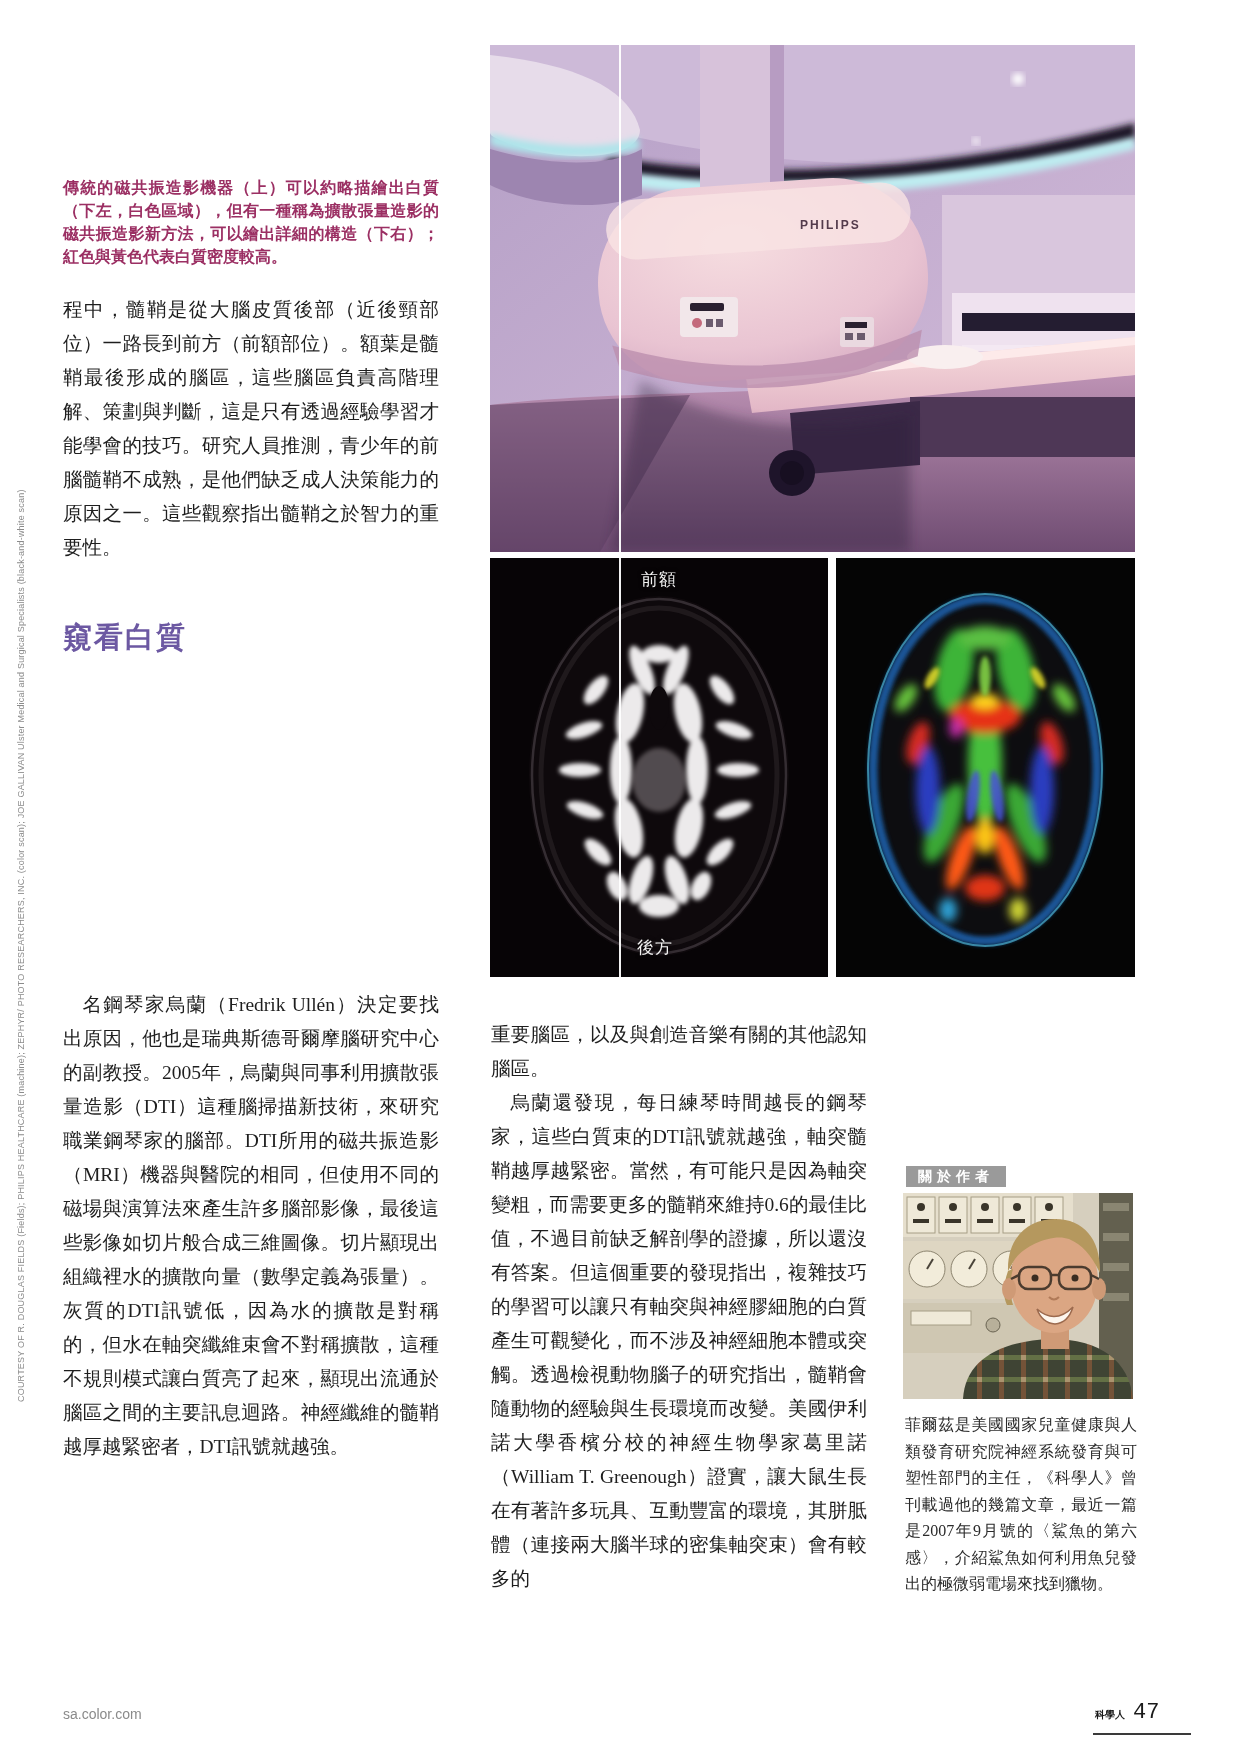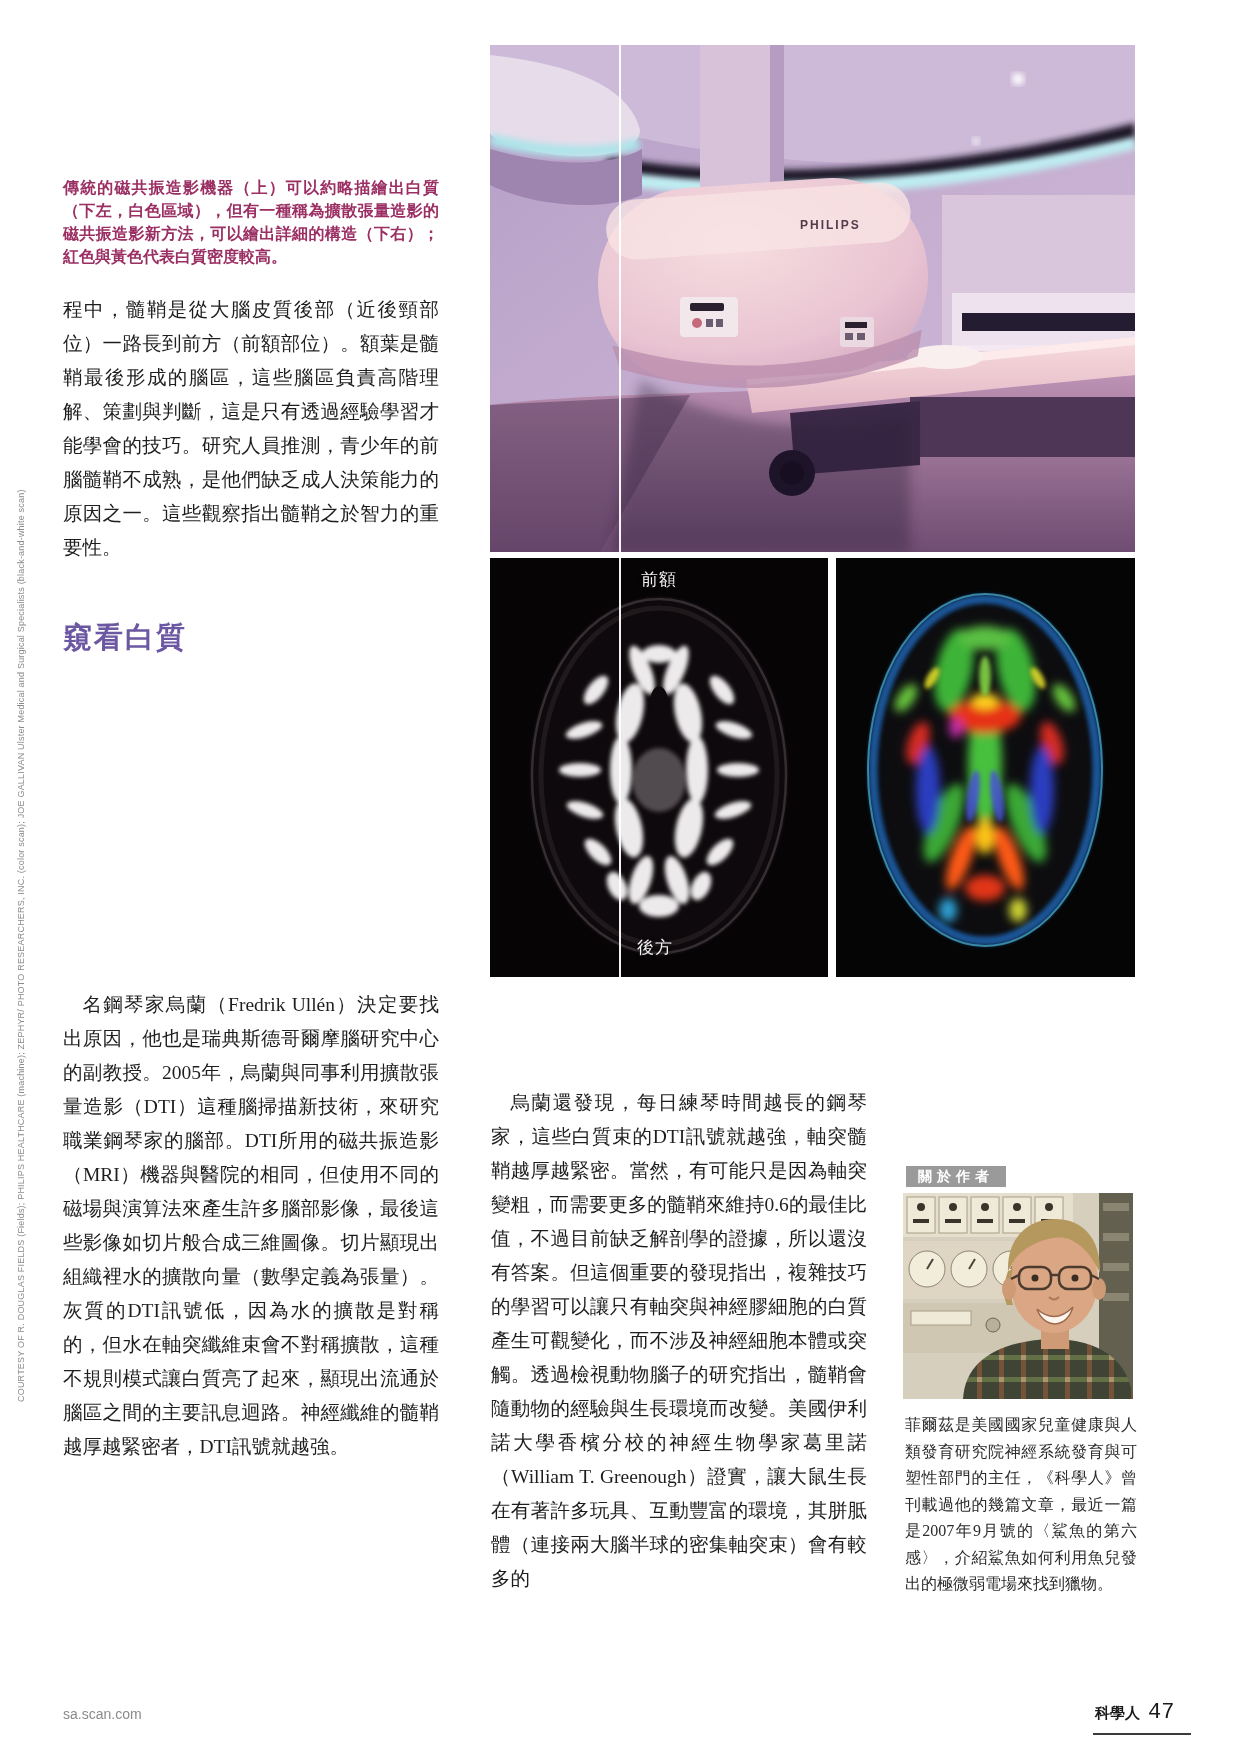--- a/index.html
+++ b/index.html
@@ -18,21 +18,21 @@
   .scanlabel{position:absolute;color:#f2f2f2;font-size:17px;letter-spacing:1px;
              text-shadow:0 0 4px #000;}
   .authorbox{left:906px;top:1166px;width:100px;height:21px;background:#9a9a9a;color:#ffffff;
              font-size:14px;font-weight:bold;letter-spacing:5px;text-align:center;line-height:21px;
              font-family:"Liberation Sans","DejaVu Sans",sans-serif;}
   .bio{left:905px;top:1412px;width:232px;font-size:16px;line-height:26.5px;color:#2b2b2b;
        text-align:justify;}
   .footer-url{left:63px;top:1706px;font-family:"Liberation Sans","DejaVu Sans",sans-serif;
               font-size:14px;color:#8a8a8a;}
   .footer-right{left:1095px;top:1700px;white-space:nowrap;color:#1a1a1a;}
-  .footer-brand{font-family:"Liberation Sans","DejaVu Sans",sans-serif;font-size:15px;font-weight:bold;}
+  .footer-brand{font-family:"Liberation Sans","DejaVu Sans",sans-serif;font-size:10px;font-weight:bold;}
   .footer-page{font-family:Liberation Mono, monospace;font-size:22px;margin-left:8px;}
   .footer-rule{left:1093px;top:1733px;width:98px;height:2px;background:#3a3a3a;}
   
   .photo{left:490px;top:45px;width:534px;height:507px;}
   .bwscan{left:490px;top:558px;width:338px;height:419px;background:#070406;}
   .colorscan{left:836px;top:558px;width:299px;height:419px;background:#050505;}
   .vline{left:619px;top:45px;width:2px;height:932px;background:rgba(255,255,255,.95);z-index:5;}
   .authorphoto{left:903px;top:1193px;width:230px;height:206px;}
   svg{display:block;}
 </style>
@@ -42,20 +42,21 @@
 <div id="page">
 
   <div class="credit">COURTESY OF R. DOUGLAS FIELDS (Fields); PHILIPS HEALTHCARE (machine); ZEPHYR/ PHOTO RESEARCHERS, INC. (color scan); JOE GALLIVAN Ulster Medical and Surgical Specialists (black-and-white scan)</div>
 
   <div class="abs caption">傳統的磁共振造影機器（上）可以約略描繪出白質（下左，白色區域），但有一種稱為擴散張量造影的磁共振造影新方法，可以繪出詳細的構造（下右）；紅色與黃色代表白質密度較高。</div>
 
   <div class="abs bodycol" style="left:63px;top:293px">程中，髓鞘是從大腦皮質後部（近後頸部位）一路長到前方（前額部位）。額葉是髓鞘最後形成的腦區，這些腦區負責高階理解、策劃與判斷，這是只有透過經驗學習才能學會的技巧。研究人員推測，青少年的前腦髓鞘不成熟，是他們缺乏成人決策能力的原因之一。這些觀察指出髓鞘之於智力的重要性。</div>
   <div class="abs heading">窺看白質</div>
   <div class="abs bodycol indent" style="left:63px;top:988px">名鋼琴家烏蘭（Fredrik Ullén）決定要找出原因，他也是瑞典斯德哥爾摩腦研究中心的副教授。2005年，烏蘭與同事利用擴散張量造影（DTI）這種腦掃描新技術，來研究職業鋼琴家的腦部。DTI所用的磁共振造影（MRI）機器與醫院的相同，但使用不同的磁場與演算法來產生許多腦部影像，最後這些影像如切片般合成三維圖像。切片顯現出組織裡水的擴散向量（數學定義為張量）。灰質的DTI訊號低，因為水的擴散是對稱的，但水在軸突纖維束會不對稱擴散，這種不規則模式讓白質亮了起來，顯現出流通於腦區之間的主要訊息迴路。神經纖維的髓鞘越厚越緊密者，DTI訊號就越強。</div>
 
+  <div class="abs bodycol" style="left:491px;top:1018px">重要腦區，以及與創造音樂有關的其他認知腦區。</div>
   <div class="abs bodycol indent" style="left:491px;top:1086px">烏蘭還發現，每日練琴時間越長的鋼琴家，這些白質束的DTI訊號就越強，軸突髓鞘越厚越緊密。當然，有可能只是因為軸突變粗，而需要更多的髓鞘來維持0.6的最佳比值，不過目前缺乏解剖學的證據，所以還沒有答案。但這個重要的發現指出，複雜技巧的學習可以讓只有軸突與神經膠細胞的白質產生可觀變化，而不涉及神經細胞本體或突觸。透過檢視動物腦子的研究指出，髓鞘會隨動物的經驗與生長環境而改變。美國伊利諾大學香檳分校的神經生物學家葛里諾（William T. Greenough）證實，讓大鼠生長在有著許多玩具、互動豐富的環境，其胼胝體（連接兩大腦半球的密集軸突束）會有較多的</div>
 
   <div class="abs photo">
     <svg width="645" height="507" viewBox="0 0 645 507">
       <defs>
         <linearGradient id="wall" x1="0" y1="0" x2="1" y2="1">
           <stop offset="0" stop-color="#b49fc6"></stop>
             <stop offset=".5" stop-color="#c5aed0"></stop>
             <stop offset="1" stop-color="#d3bedb"></stop>
         </linearGradient>
@@ -303,19 +304,19 @@
         </g>
         <circle cx="132" cy="85" r="3.5" fill="#3a2d22"></circle>
           <circle cx="172" cy="85" r="3.5" fill="#3a2d22"></circle>
         <path d="M134,116 Q152,132 170,114 Q165,130 152,131 Q139,130 134,116 Z" fill="#fdf6ee" stroke="#9c6a4e" stroke-width="1.5"></path>
         <path d="M146,104 q5,5 10,0" fill="none" stroke="#b07a58" stroke-width="2"></path>
       </g>
     </svg>
   </div>
   <div class="abs bio">菲爾茲是美國國家兒童健康與人類發育研究院神經系統發育與可塑性部門的主任，《科學人》曾刊載過他的幾篇文章，最近一篇是2007年9月號的〈鯊魚的第六感〉，介紹鯊魚如何利用魚兒發出的極微弱電場來找到獵物。</div>
 
-  <div class="abs footer-url">sa.scan.com</div>
+  <div class="abs footer-url">sa.color.com</div>
   <div class="abs footer-right">
     <span class="footer-brand">科學人</span><span class="footer-page">47</span>
   </div>
   <div class="abs footer-rule"></div>
 
 </div>
 
 </body></html>

